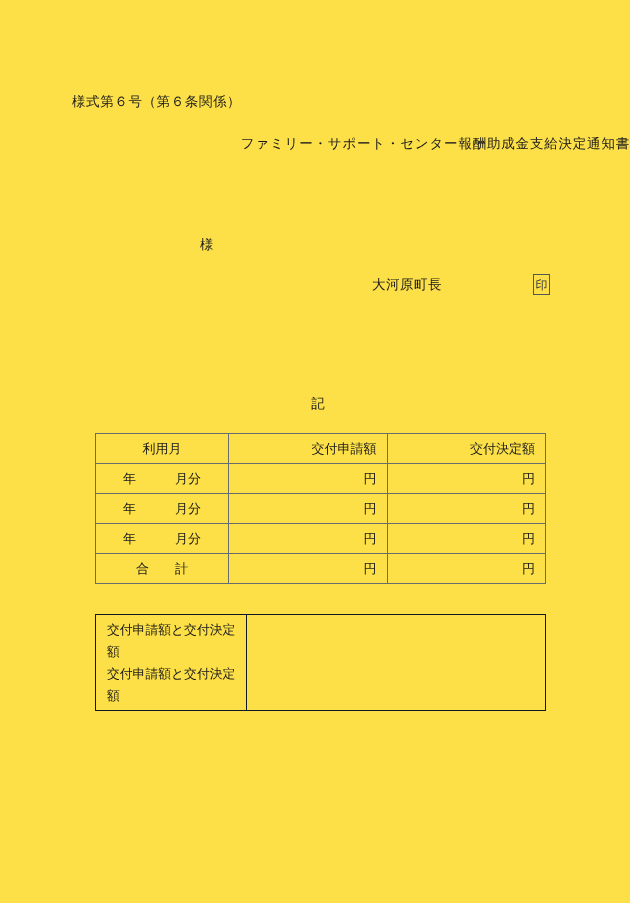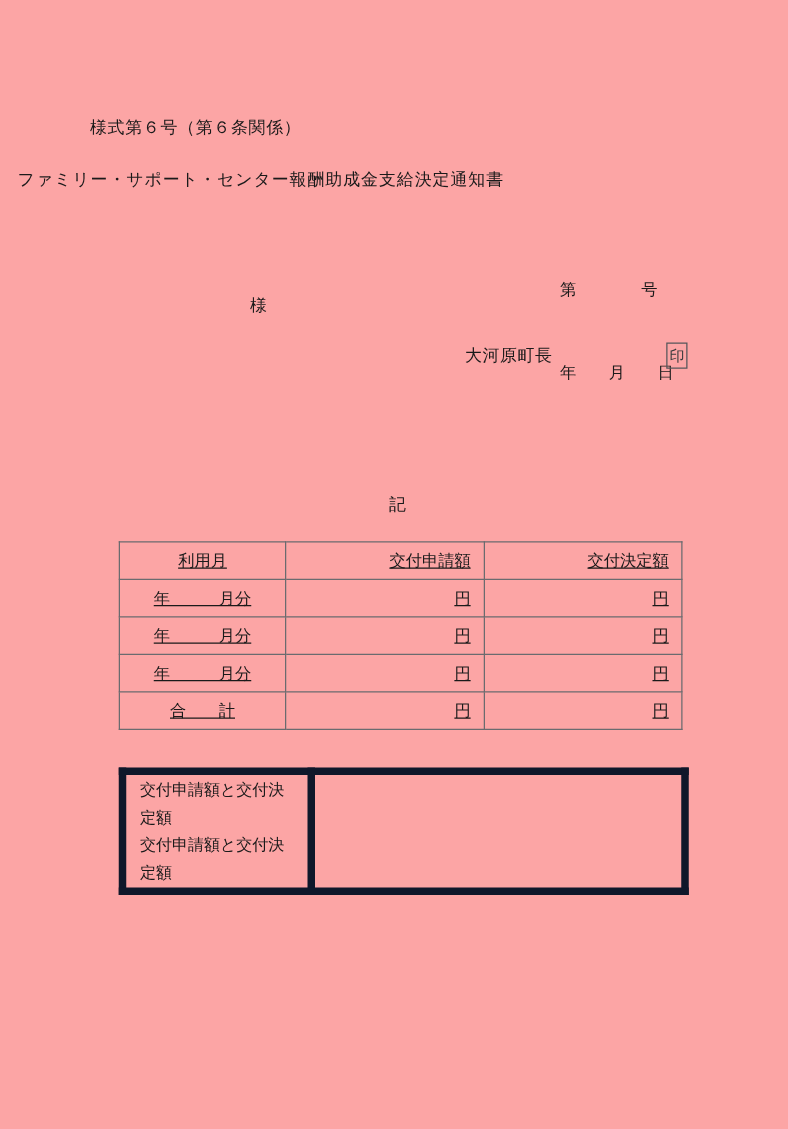--- a/index.html
+++ b/index.html
@@ -8,21 +8,21 @@
     background: #ffffff;
   }
   body {
     font-family: "Liberation Serif", "DejaVu Serif", serif;
     color: #1a1a1a;
   }
   #page {
     position: relative;
     width: 630px;
     height: 903px;
-    background: #fca5a5;
+    background: #fde047;
     overflow: hidden;
   }
   .jp {
     font-family: "Liberation Serif", "DejaVu Serif", serif;
     font-weight: 400;
   }
   
   #form-number {
     position: absolute;
     left: 72px;
@@ -30,21 +30,21 @@
     font-size: 13.5px;
     letter-spacing: 0.6px;
     white-space: pre;
   }
   
   #doc-title {
     position: absolute;
     left: 0;
     top: 135px;
     width: 630px;
-    text-align: left;
+    text-align: right;
     font-size: 13.5px;
     letter-spacing: 0.8px;
     white-space: pre;
     padding-left: 14px;
     box-sizing: border-box;
   }
   
   #doc-meta {
     position: absolute;
     left: 448px;
@@ -114,21 +114,20 @@
     box-sizing: border-box;
   }
   
   #amounts-table {
     position: absolute;
     left: 95px;
     top: 433px;
     width: 450px;
     border-collapse: collapse;
     table-layout: fixed;
-    text-decoration: underline;
   }
   #amounts-table td {
     border: 1px solid #6a6b6f;
     height: 30px;
     font-size: 13px;
     padding: 0 10px;
     box-sizing: border-box;
     white-space: pre;
   }
   #amounts-table .col-month { width: 133px; text-align: center; }
@@ -137,21 +136,21 @@
   
   #reason-table {
     position: absolute;
     left: 95px;
     top: 614px;
     width: 450px;
     border-collapse: collapse;
     table-layout: fixed;
   }
   #reason-table td {
-    border: 6px solid #0f172a;
+    border: 1px solid #0f172a;
     box-sizing: border-box;
     vertical-align: middle;
   }
   #reason-table .reason-label {
     width: 151px;
     height: 96px;
     font-size: 12.8px;
     line-height: 22px;
     padding: 0 8px 0 11px;
     text-align: left;
@@ -163,24 +162,20 @@
 </style>
 </head>
 <body>
 
 <div id="page">
 
   <div id="form-number" class="jp">様式第６号（第６条関係）</div>
 
   <div id="doc-title" class="jp">ファミリー・サポート・センター報酬助成金支給決定通知書</div>
 
-  <div id="doc-meta" class="jp">
-    <span class="meta-line">第　　　　号</span>
-    <span class="meta-line">年　　月　　日</span>
-  </div>
 
   <div id="addressee-line" class="jp">様</div>
 
   <div id="issuer-row">
     <span id="issuer-name" class="jp">大河原町長</span>
     <span id="seal-box" class="jp">印</span>
   </div>
 
 
   <div id="ki-marker" class="jp">記</div>

